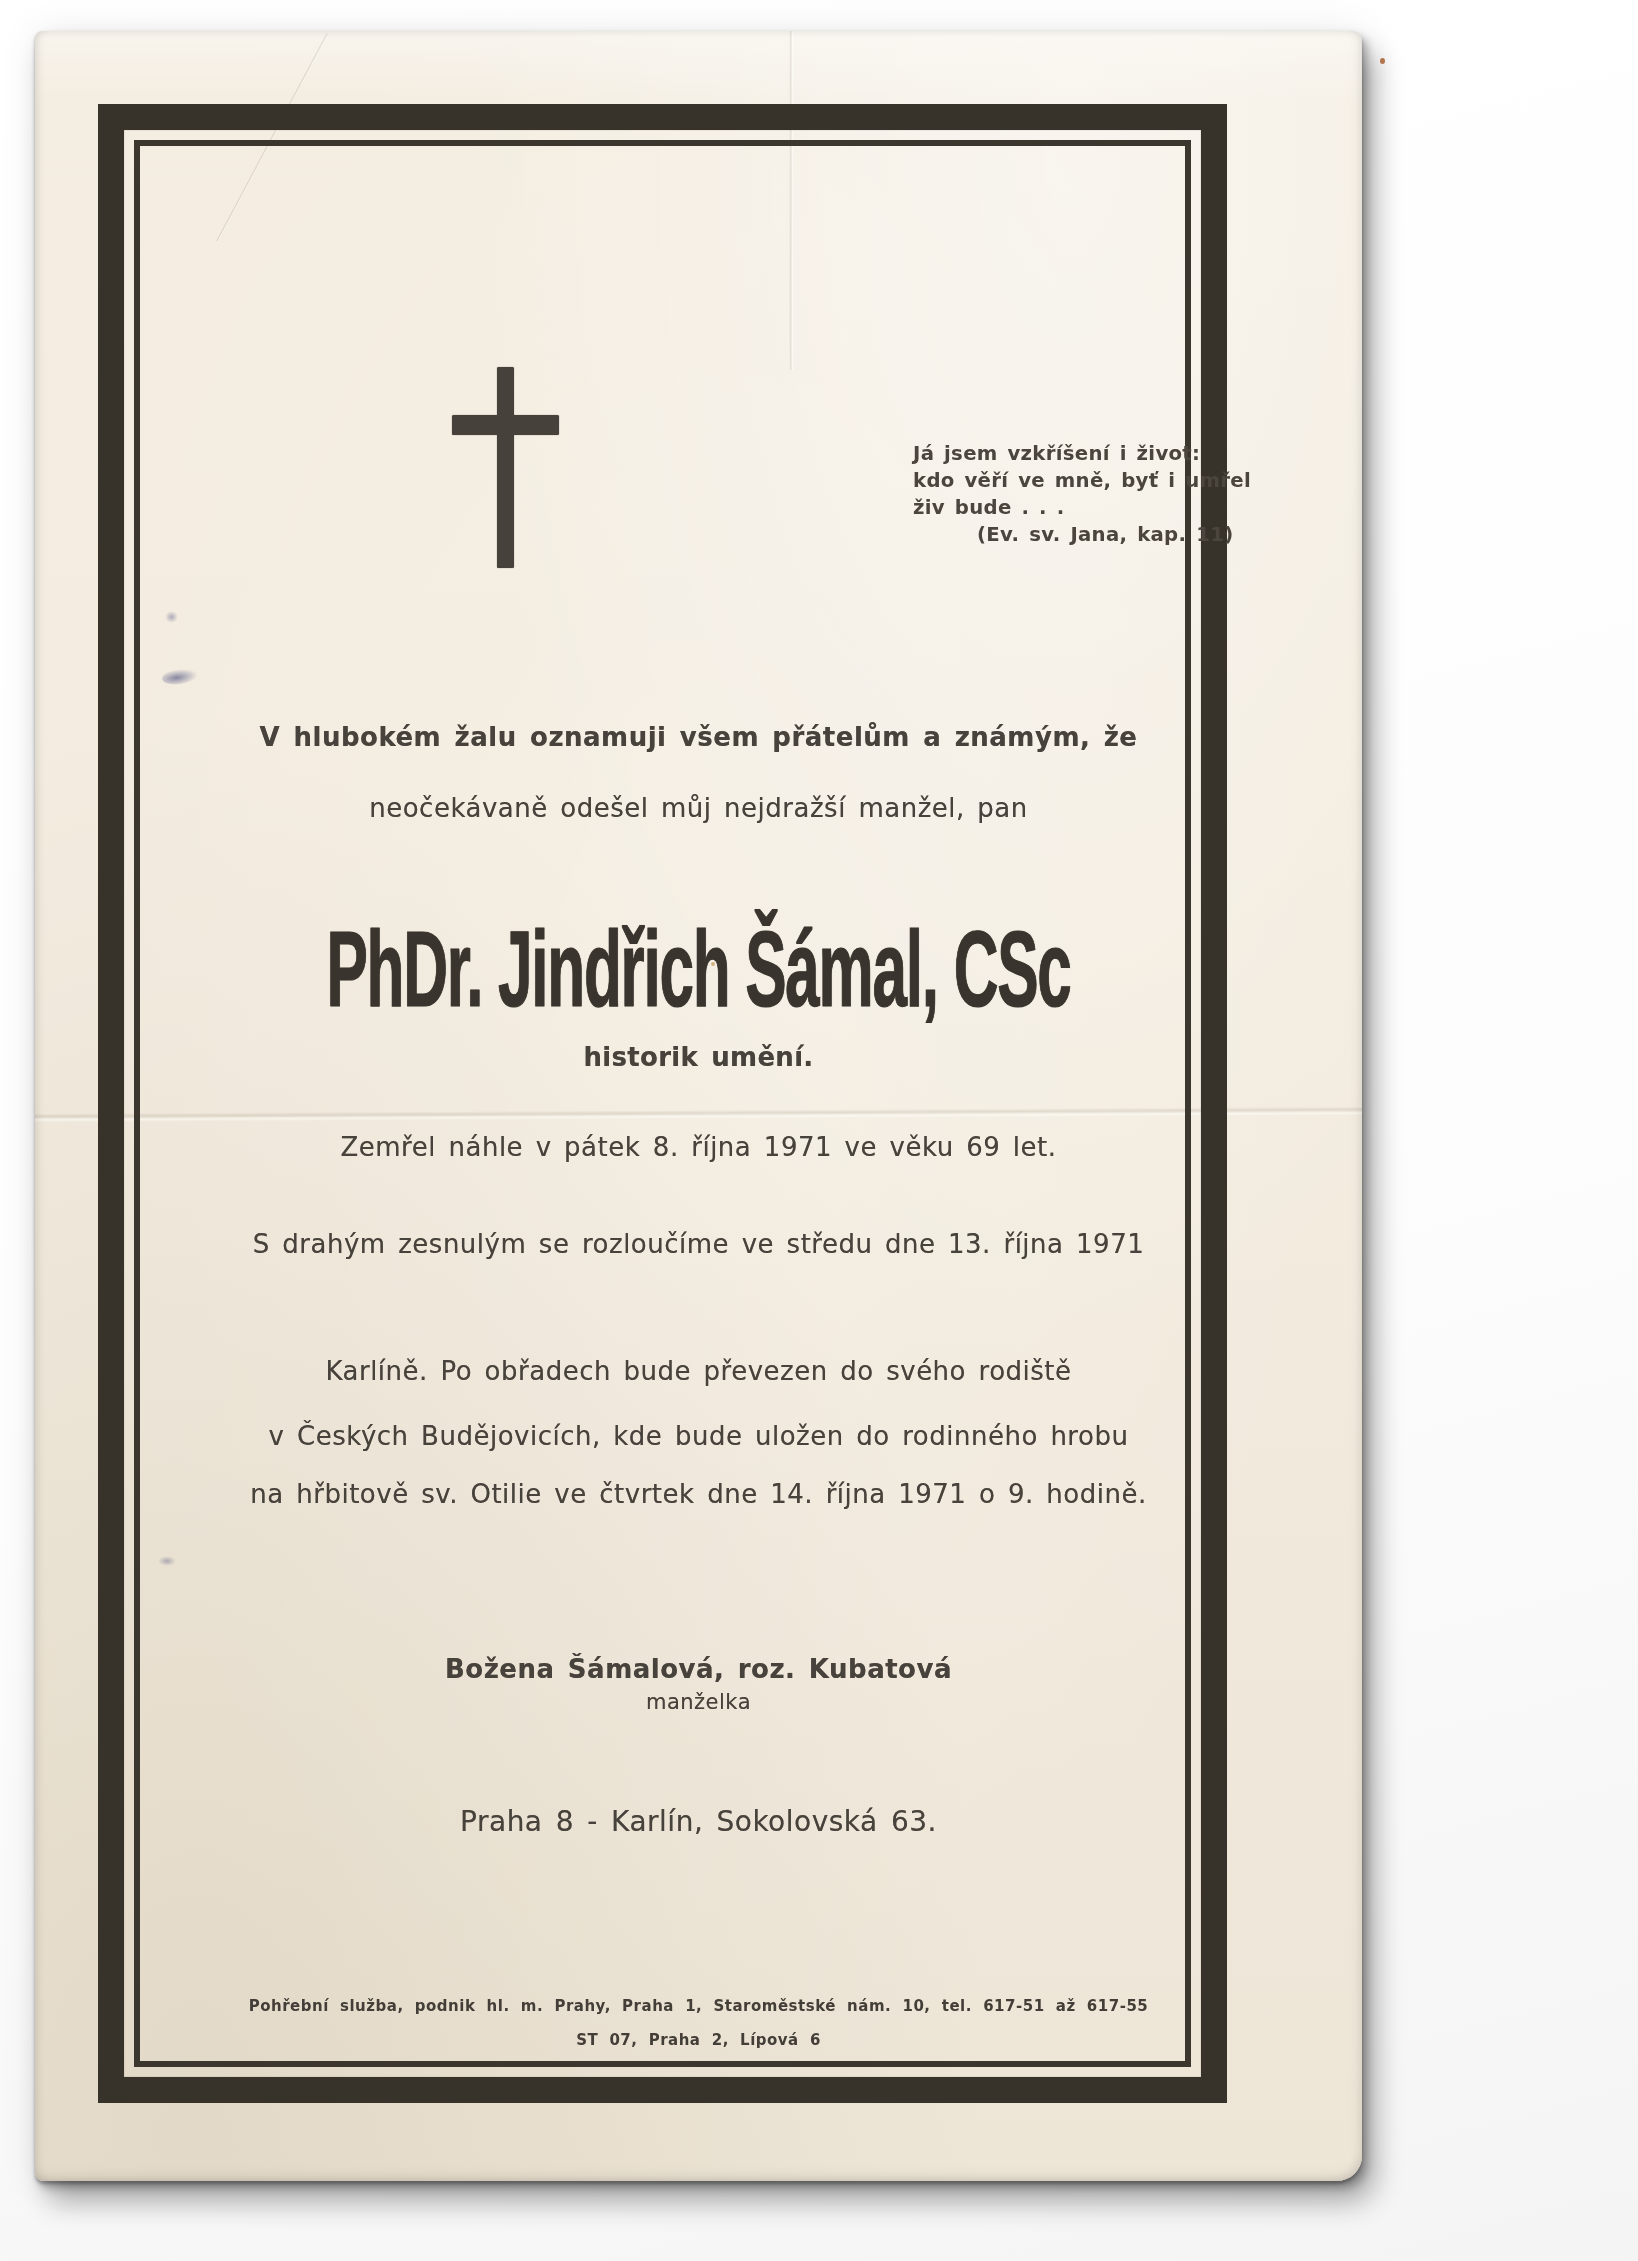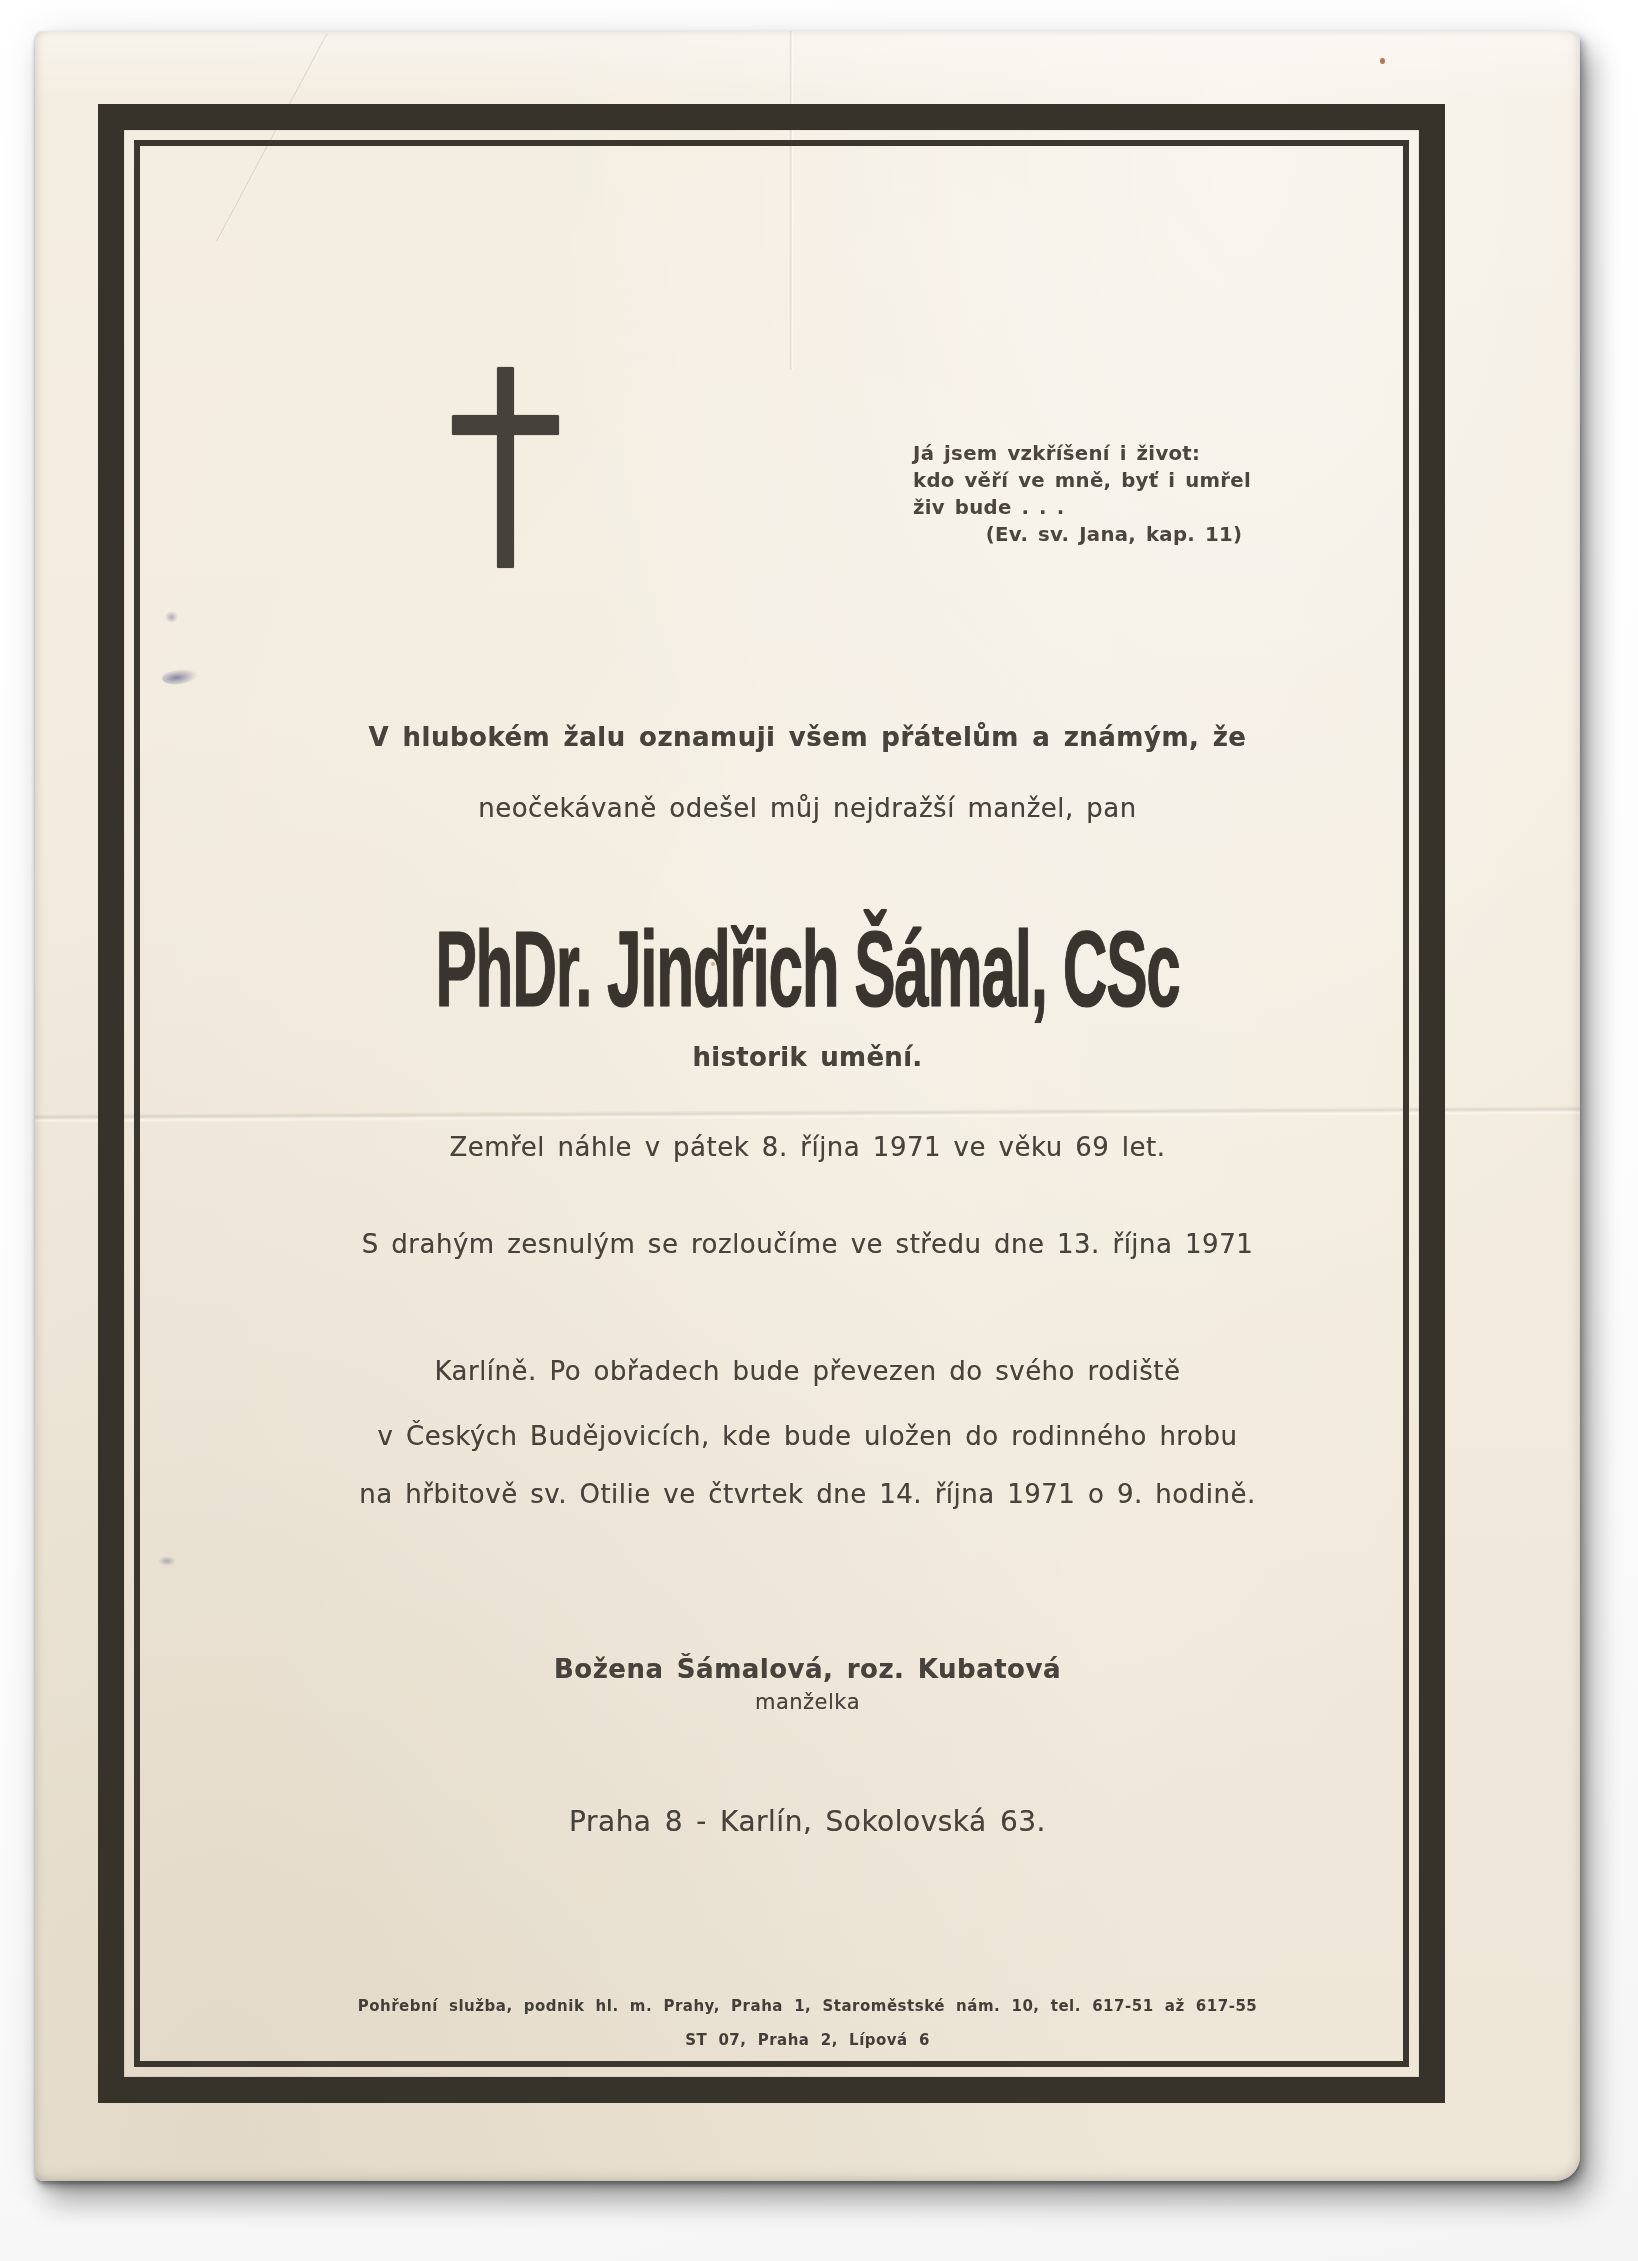--- a/index.html
+++ b/index.html
@@ -10,21 +10,21 @@
   }
   .stage {
     position: relative;
     width: 1639px; height: 2261px;
     background: linear-gradient(165deg, #ffffff 0%, #fdfdfd 55%, #f4f4f4 100%);
     font-family: "DejaVu Sans", sans-serif;
   }
   .paper {
     position: absolute;
     left: 35px; top: 31px;
-    width: 1545px; height: 2150px;
+    width: 1327px; height: 2150px;
     border-radius: 7.6px 9.8px 25px 8.7px;
     background:
       radial-gradient(ellipse at 78% 6%, rgba(255,255,255,0.45), rgba(255,255,255,0) 42%),
       radial-gradient(ellipse at 12% 96%, rgba(160,140,108,0.14), rgba(160,140,108,0) 48%),
       radial-gradient(ellipse at 50% 45%, rgba(255,255,255,0.18), rgba(255,255,255,0) 70%),
       linear-gradient(180deg, #f4ede1 0%, #f2ebde 55%, #ede5d6 100%);
     box-shadow:
       0 2.7px 3.3px rgba(0,0,0,0.28),
       4.4px 6.6px 8.7px rgba(0,0,0,0.25),
       13px 21px 28px rgba(0,0,0,0.30),
@@ -55,21 +55,21 @@
     box-shadow: 0 0 1.1px rgba(70,65,58,0.8);
   }
   
   .txt { color: #47423b; text-shadow: 0 0 0.5px rgba(70,64,55,0.55); }
   .quote {
     position: absolute; left: 878px; top: 409px;
     font-size: 19.7px; font-weight: 700; line-height: 27px;
     letter-spacing: 0.3px; word-spacing: 2.7px;
     color: #4b453e; white-space: nowrap;
   }
-  .quote .cite { margin-left: 64px; text-align: center; }
+  .quote .cite { margin-left: 64px; }
   .cline {
     position: absolute; left: 0; width: 100%;
     text-align: center; white-space: nowrap;
     font-size: 26px; letter-spacing: 0.5px; word-spacing: 3.8px;
   }
   .intro-1 { top: 691px; font-weight: bold; }
   .intro-2 { top: 762px; }
   .name-wrap { position: absolute; left: 0; top: 881px; width: 100%; text-align: center; white-space: nowrap; }
   .name-inner {
     display: inline-block;

